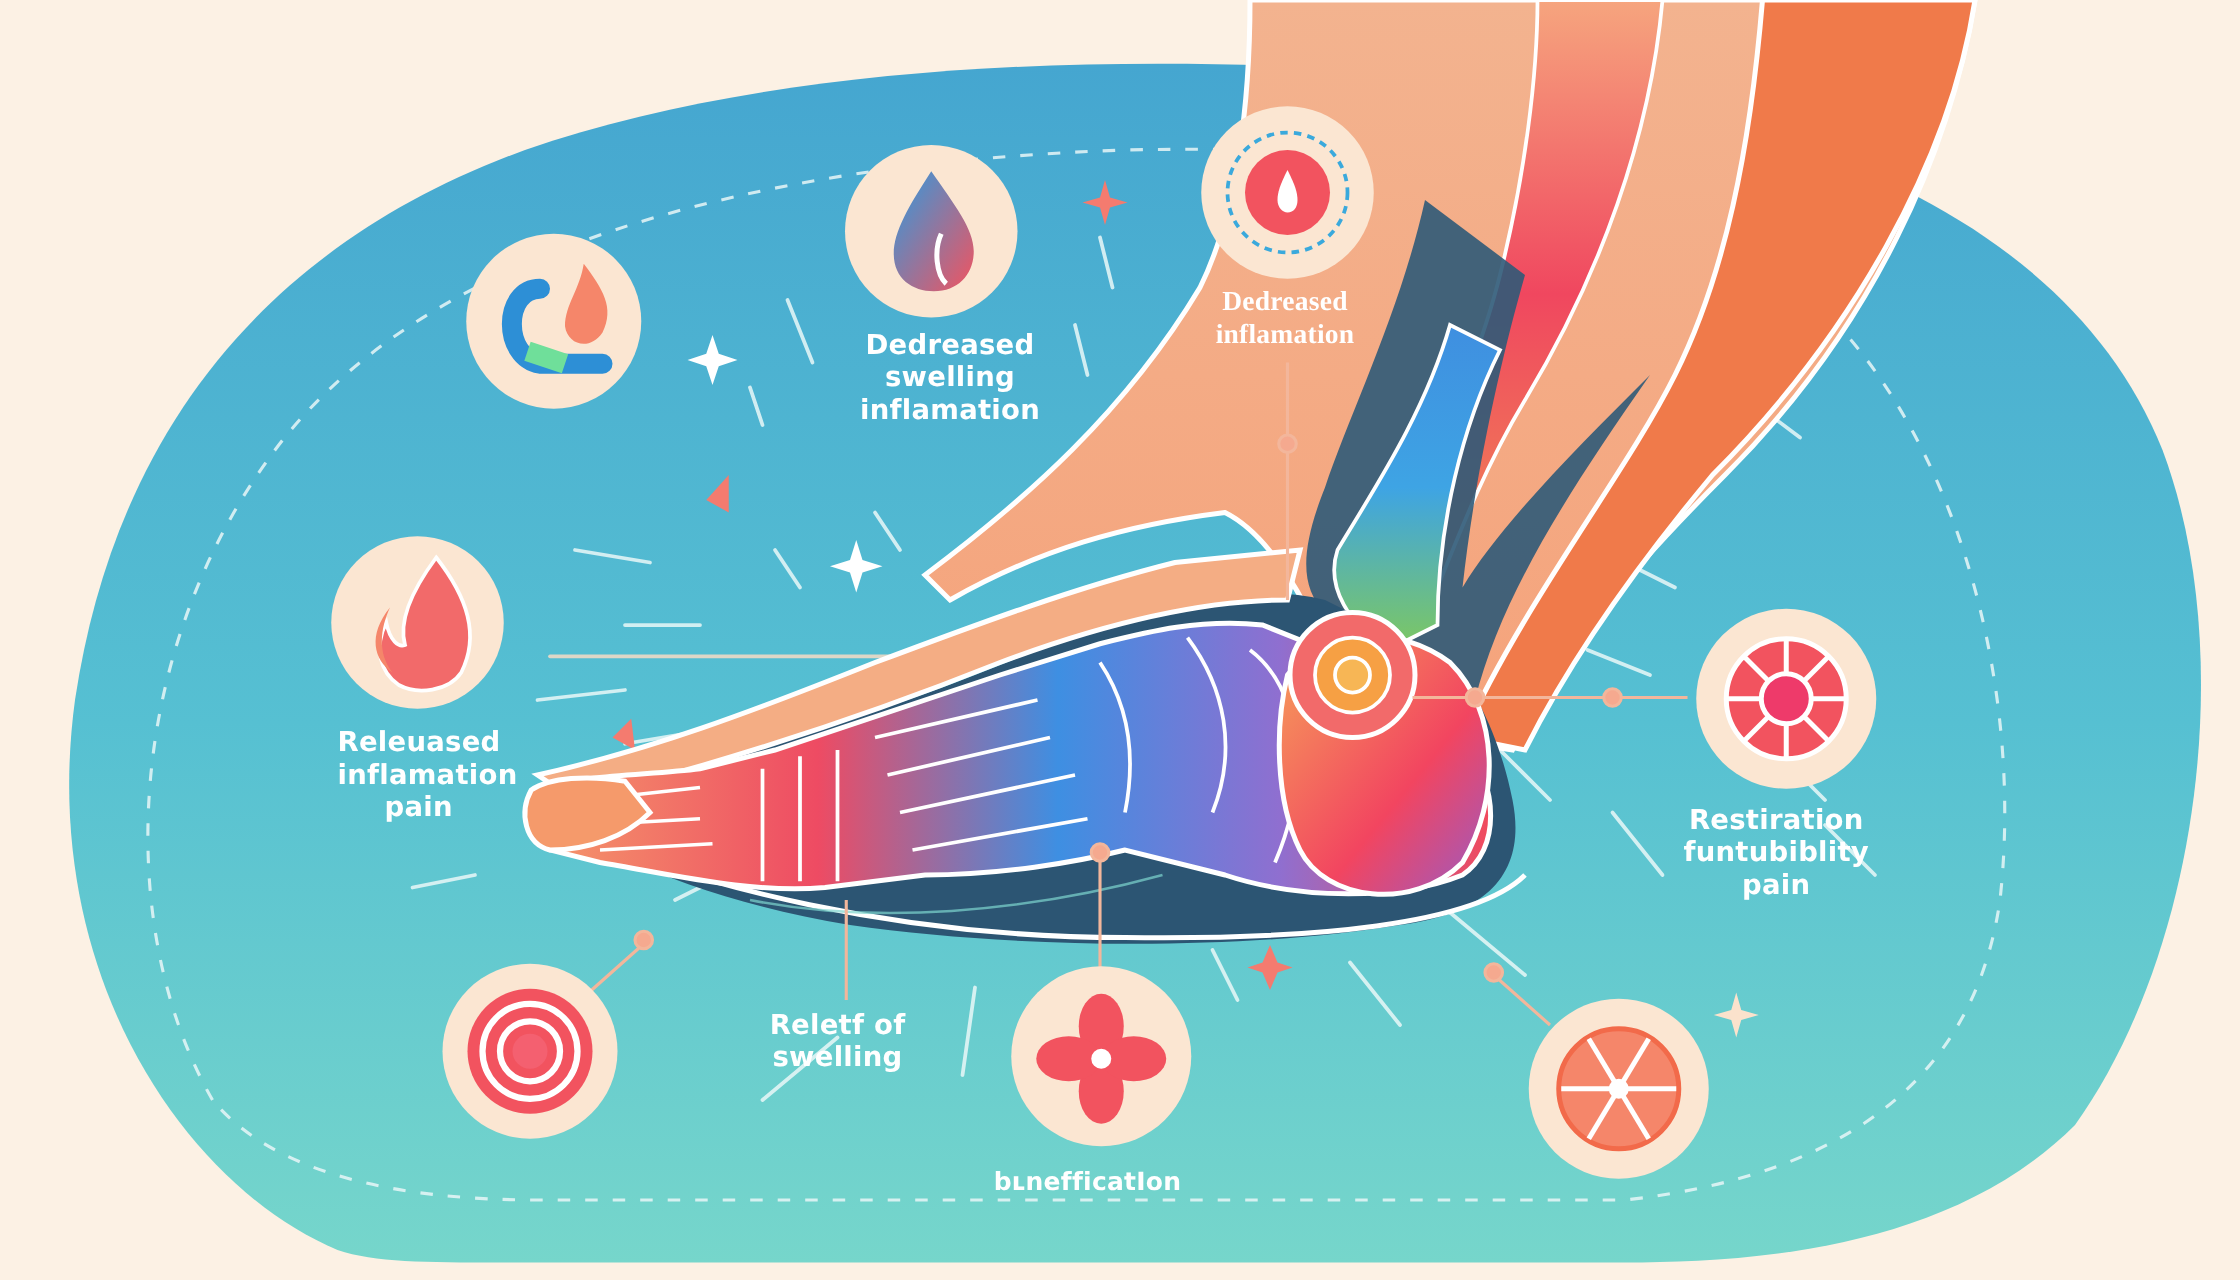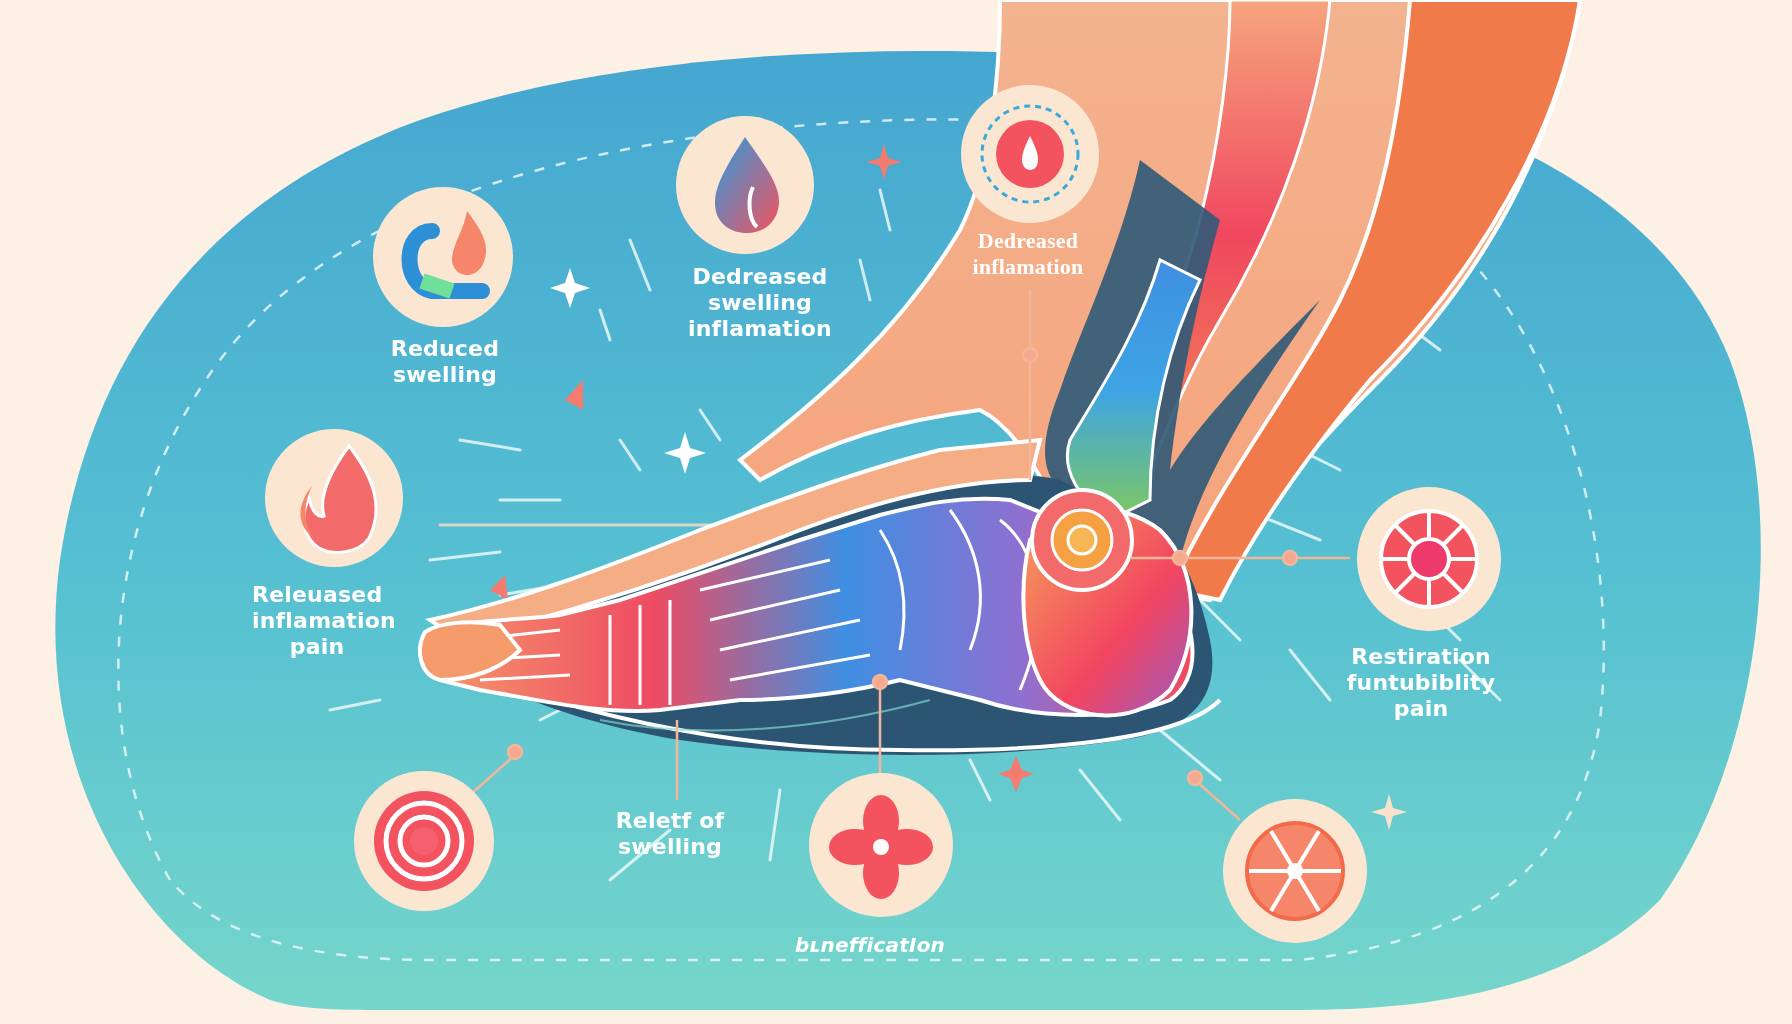--- a/index.html
+++ b/index.html
@@ -220,44 +220,40 @@
     <line x1="0" y1="0" x2="24" y2="-40"></line>
         <line x1="0" y1="0" x2="46" y2="0"></line>
         <line x1="0" y1="0" x2="24" y2="40"></line>
     <line x1="0" y1="0" x2="-24" y2="40"></line>
         <line x1="0" y1="0" x2="-46" y2="0"></line>
         <line x1="0" y1="0" x2="-24" y2="-40"></line>
   </g>
   <circle cx="73" cy="73" r="8" fill="#ffffff"></circle>
 </svg>
 
-<div class="label" style="left:370px;top:336px;width:150px;">
-  <span>Reduced</span>
-  <span>swelling</span>
-</div>
 <div class="label" style="left:660px;top:264px;width:200px;">
   <span>Dedreased</span>
   <span>swelling</span>
   <span>inflamation</span>
 </div>
 <div class="label" style="left:948px;top:228px;width:160px;font-family:Liberation Serif, serif;">
   <span>Dedreased</span>
   <span>inflamation</span>
 </div>
-<div class="label" style="left:252px;top:582px;width:130px;">
+<div class="label" style="left:270px;top:582px;width:130px;">
   <span>Releuased</span>
   <span>inflamation</span>
   <span>pain</span>
 </div>
 <div class="label" style="left:1336px;top:644px;width:170px;">
   <span>Restiration</span>
   <span>funtubiblity</span>
   <span>pain</span>
 </div>
 <div class="label" style="left:600px;top:808px;width:140px;">
   <span>Reletf of</span>
   <span>swelling</span>
 </div>
-<div class="label" style="left:780px;top:932px;width:180px;font-size:20px;font-style:italic;">
+<div class="label" style="left:780px;top:932px;width:180px;font-size:20px;">
   <span>bʟnefficatIon</span>
 </div>
 
 </div>
 
 </body></html>

